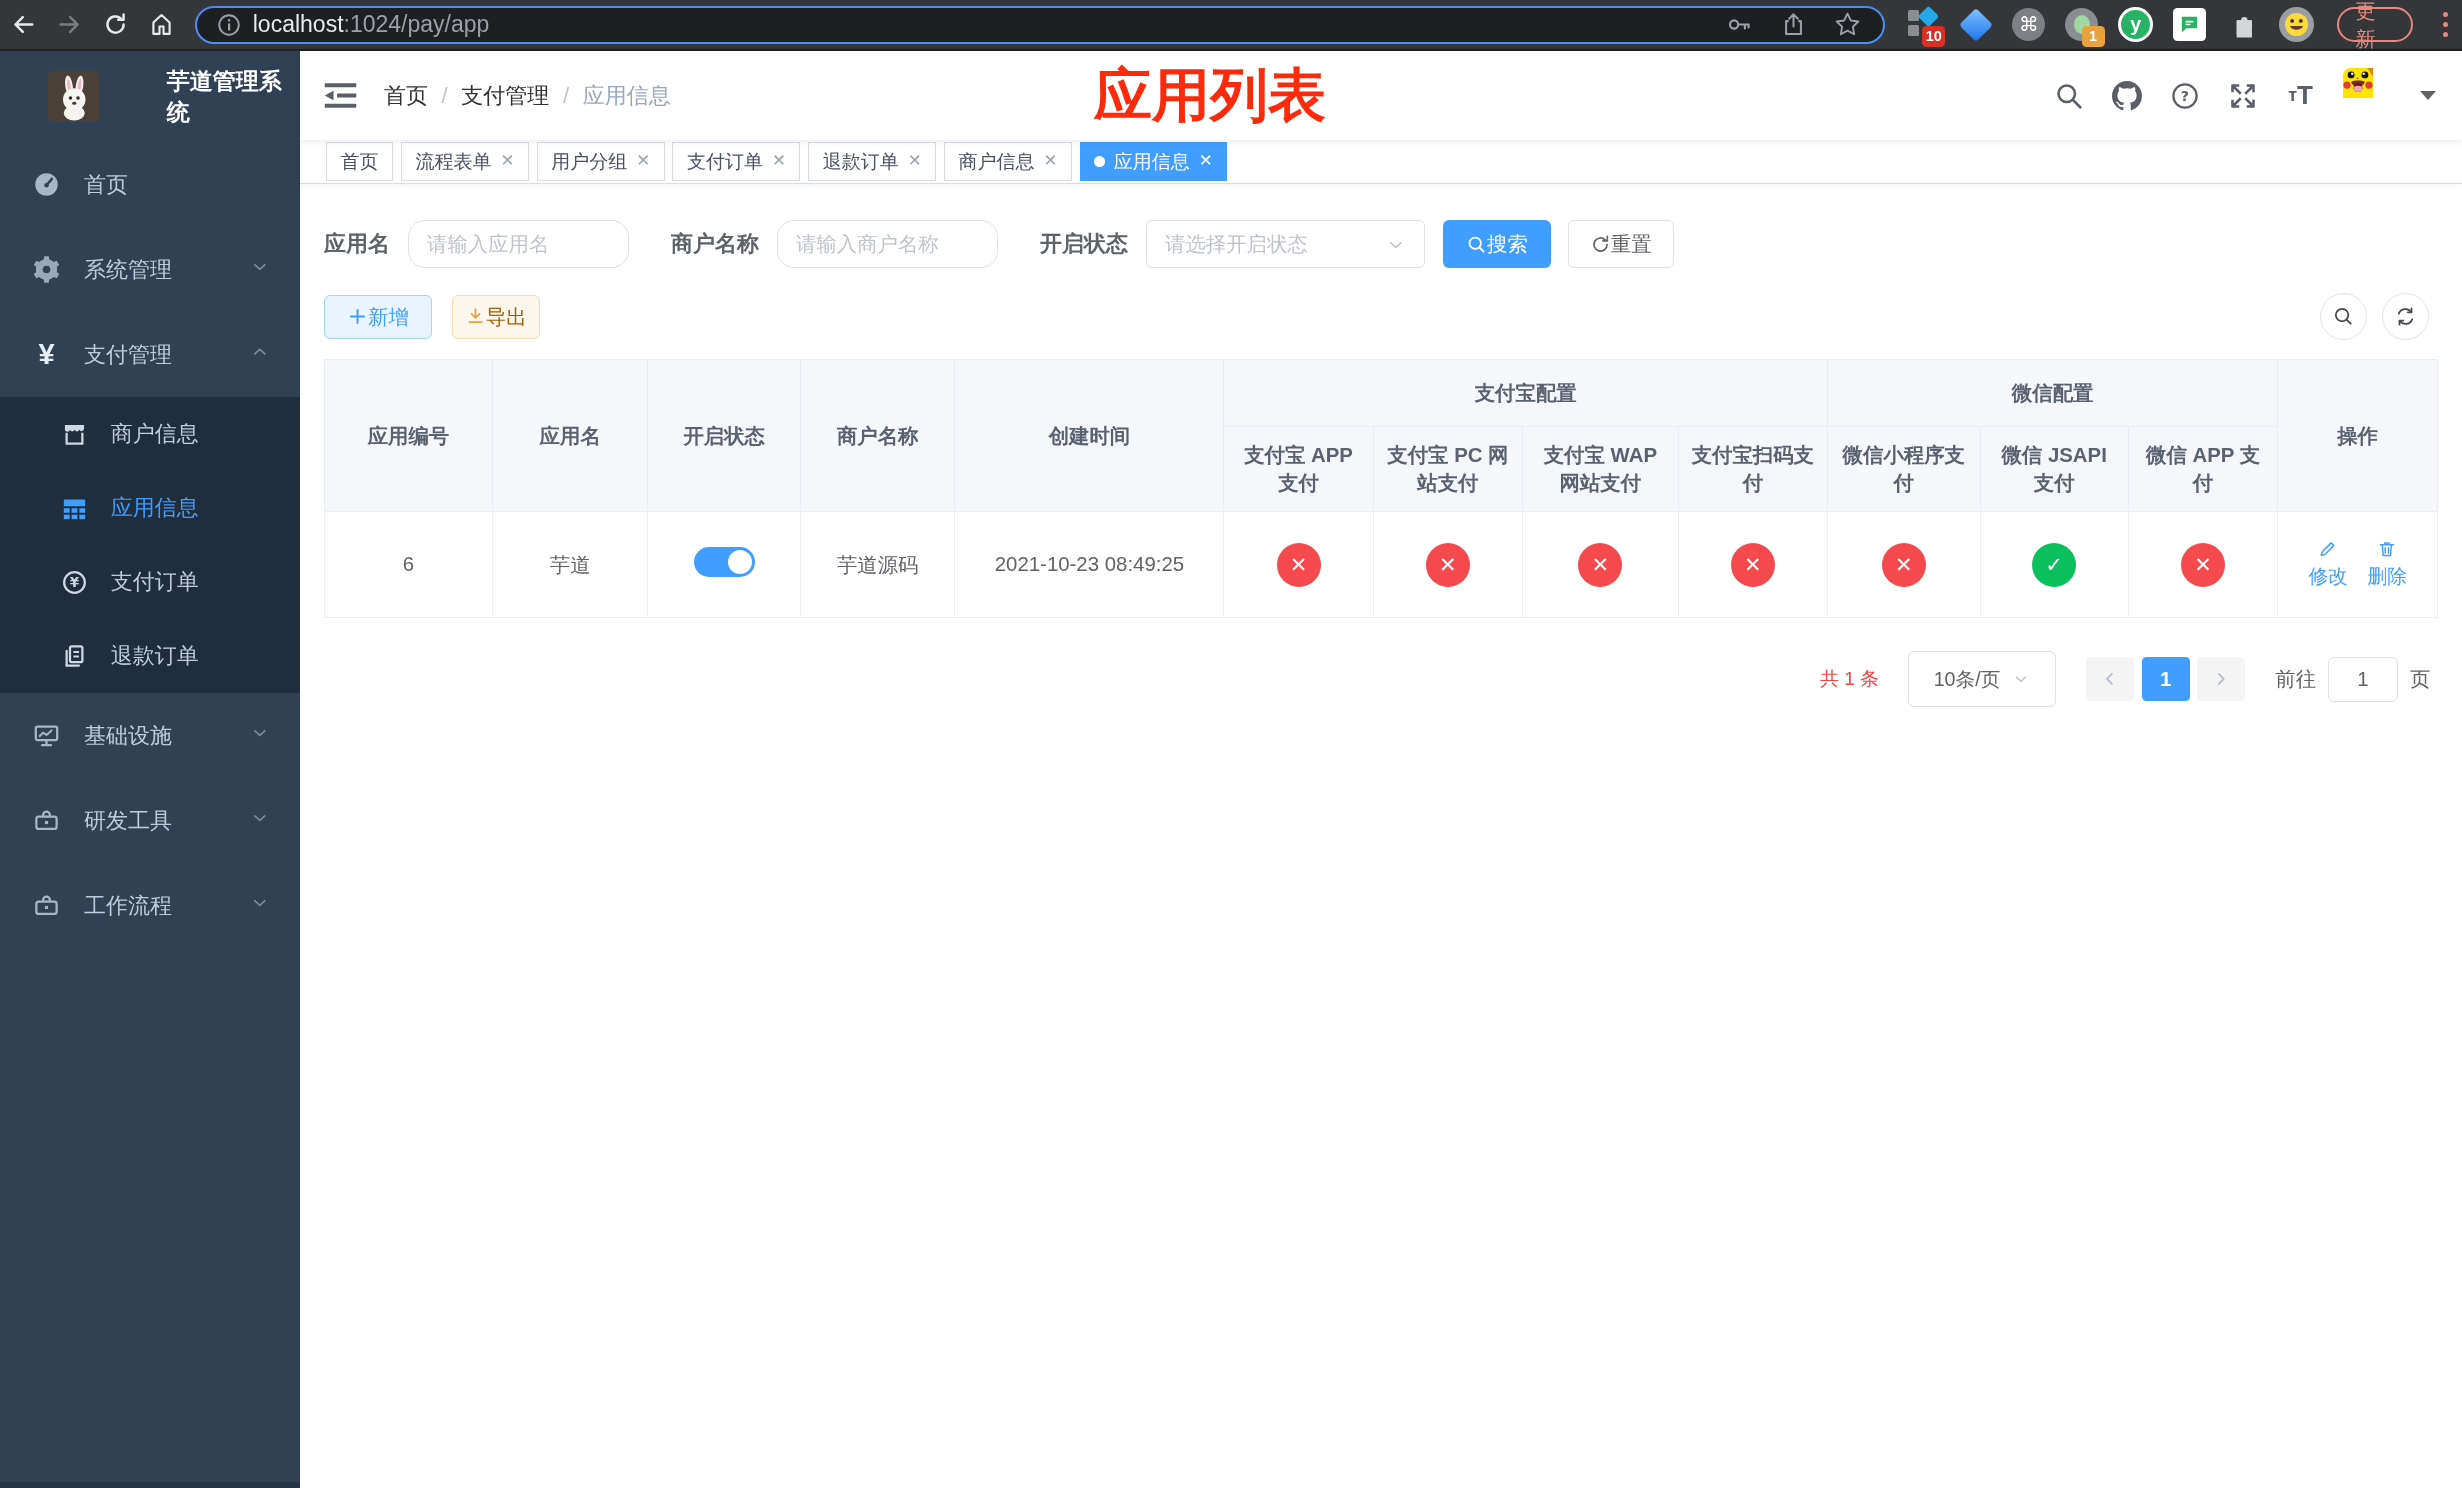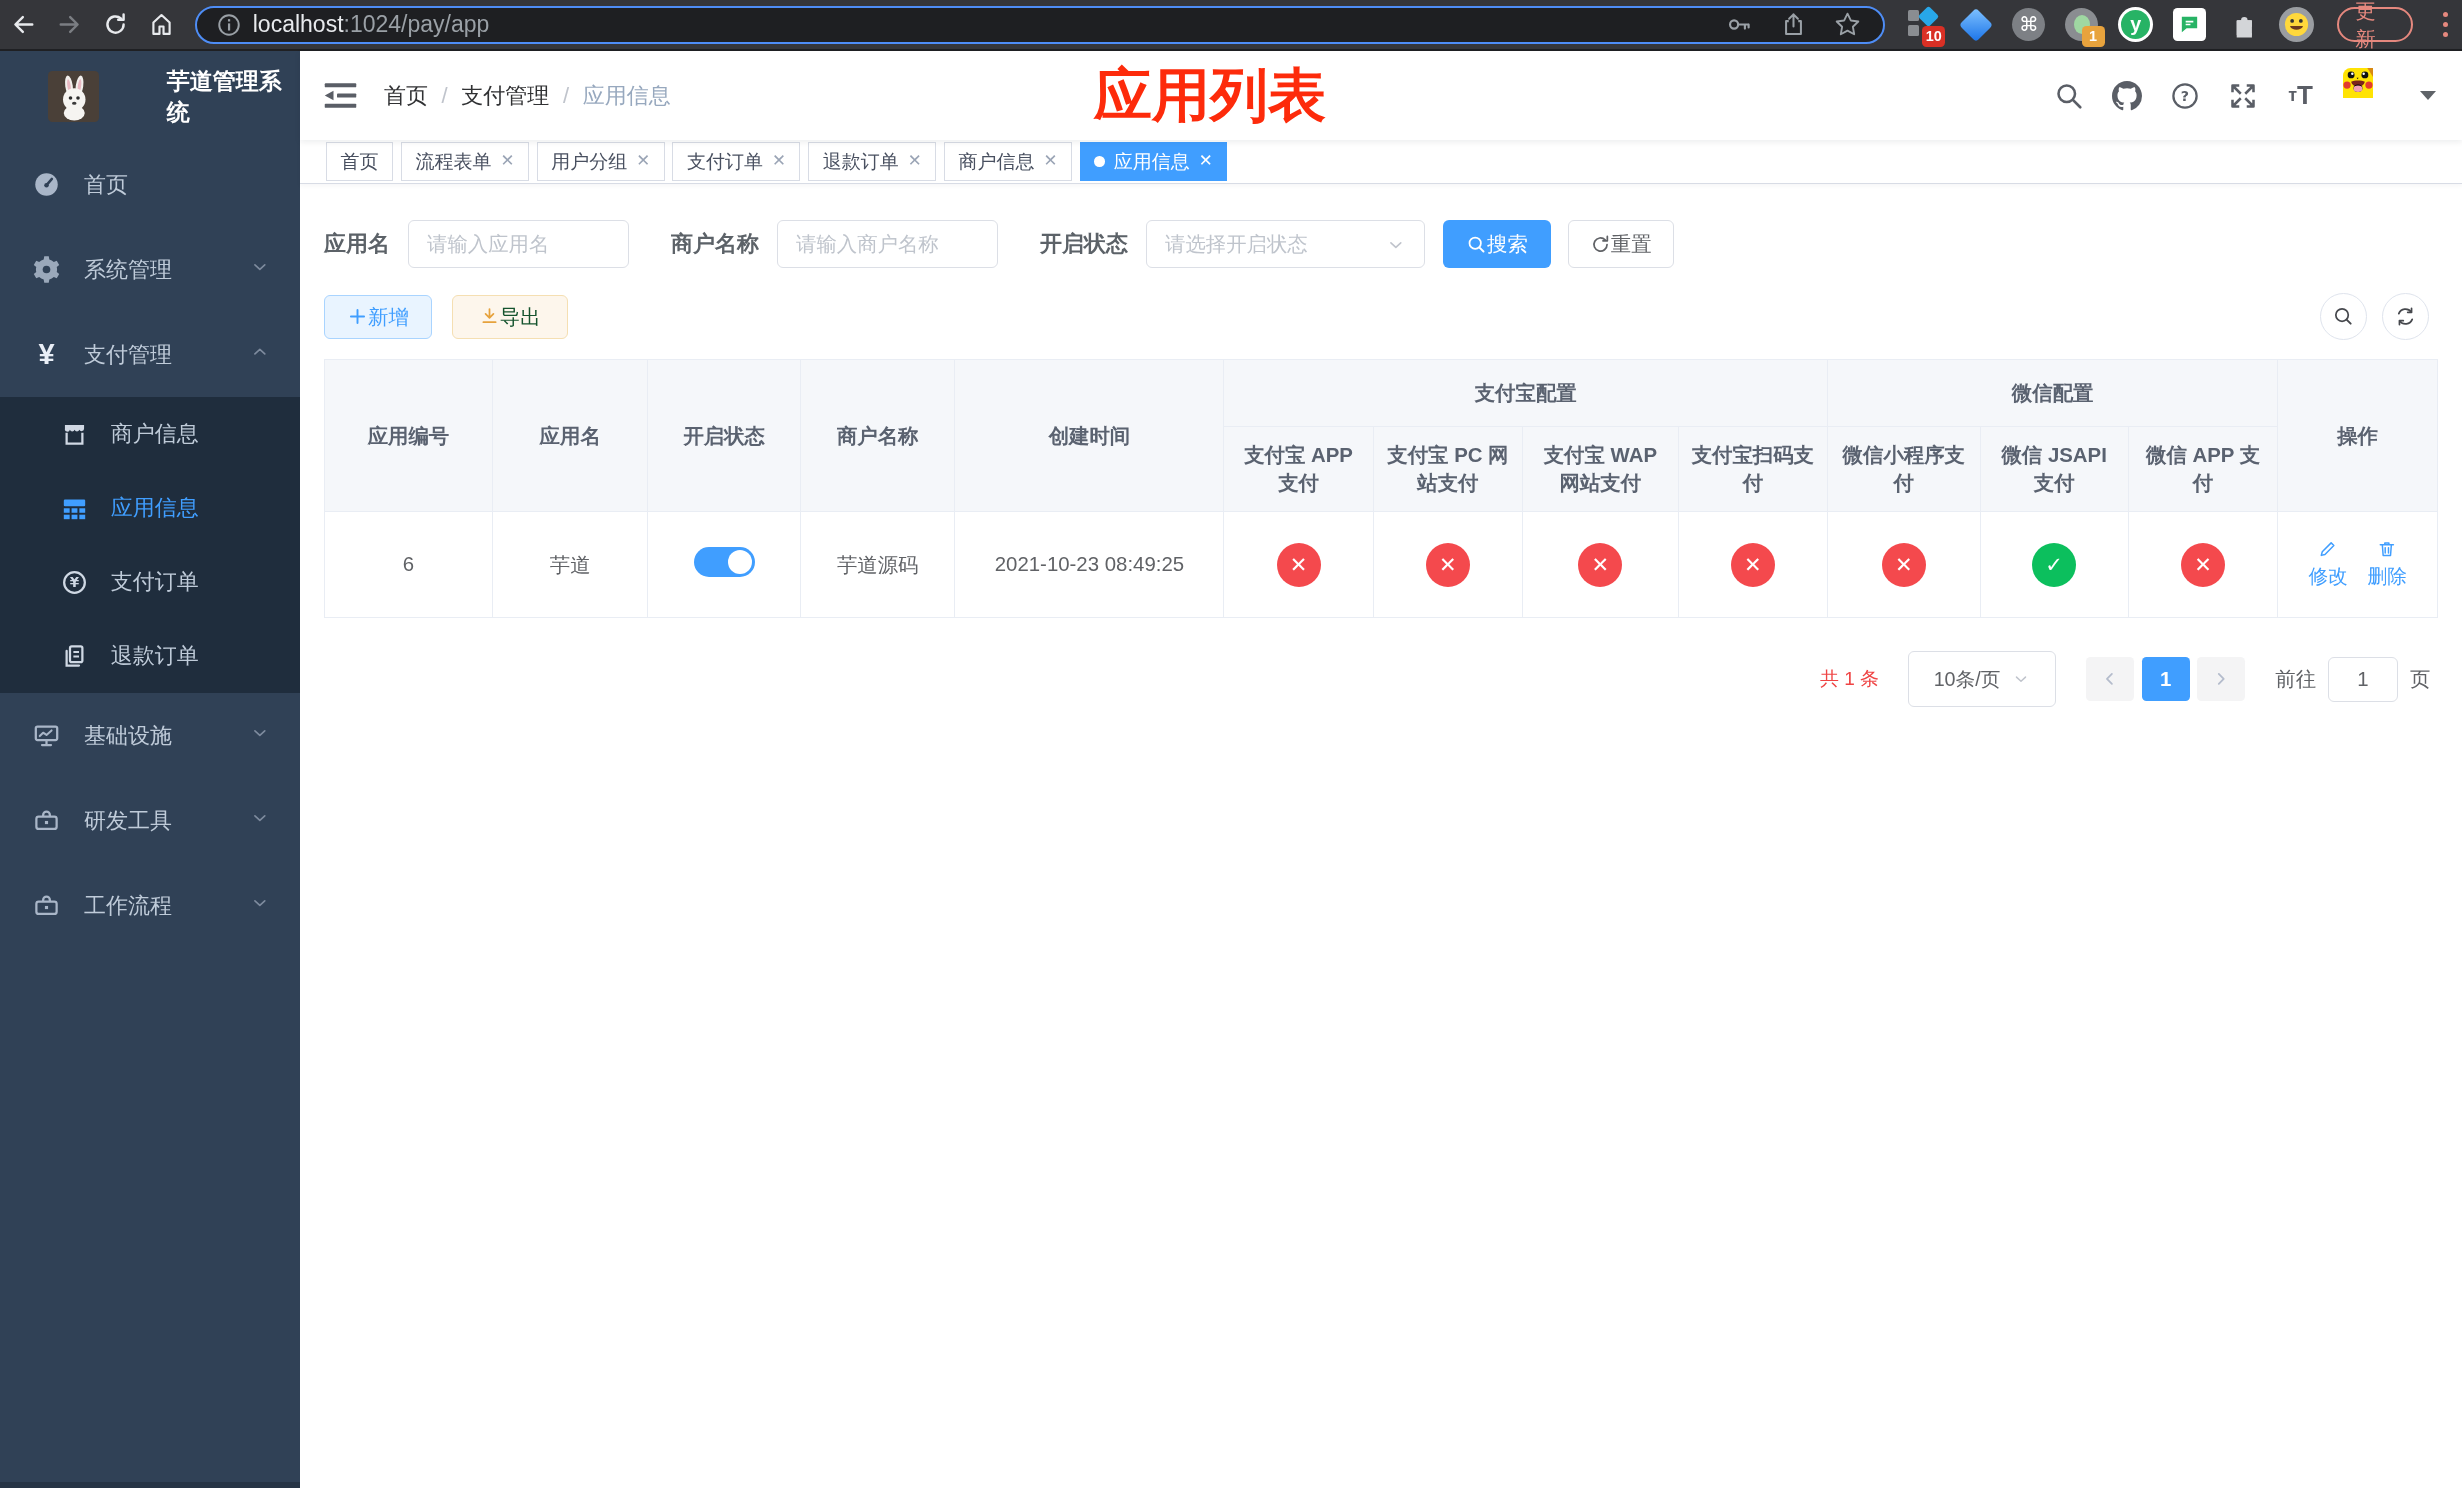--- a/index.html
+++ b/index.html
@@ -94,37 +94,37 @@
   .tab .tab-close::after { content:"✕"; }
   .tab.active { background:#409eff; border-color:#409eff; color:#fff; }
   .tab.active .tab-close { color:#fff; }
   .tab .dot { width:10.6px; height:10.6px; border-radius:50%; background:#fff; }
 
   
   .content { flex:1; padding:19.7px 24px 0 24px; background:#fff; position:relative; }
 
   .filter-row { display:flex; align-items:center; margin-top:16.7px; height:48px; }
   .f-label { font-size:22px; color:#5c6268; font-weight:600; margin-right:18px; white-space:nowrap; }
-  .f-input { width:221px; height:48px; border:1.5px solid #dcdfe6; border-radius:6px; padding:16px 18px;
+  .f-input { width:221px; height:48px; border:1.5px solid #dcdfe6; border-radius:17px; padding:16px 18px;
     font-size:20.4px; color:#606266; outline:none; font-family:inherit; }
   .f-input::placeholder { color:#bfc4cc; }
   .gap56 { width:42px; }
   .f-select { width:279px; height:48px; border:1.5px solid #dcdfe6; border-radius:6px; padding:0 18px;
     display:flex; align-items:center; justify-content:space-between; cursor:pointer; }
   .f-select .sel-text { font-size:20.4px; color:#bfc4cc; }
   .f-select svg { width:19.7px; height:19.7px; }
   .btn { height:48px; border-radius:6px; display:flex; align-items:center; justify-content:center;
     font-size:20.4px; cursor:pointer; border:1.5px solid transparent; }
   .btn svg { width:21px; height:21px; }
   .btn-search { width:108px; background:#409eff; color:#fff; margin-left:18px; }
   .btn-reset { width:106px; background:#fff; color:#606266; border-color:#dcdfe6; margin-left:16.7px; }
 
   .toolbar-row { display:flex; align-items:center; margin-top:26px; height:45px; }
   .btn-add { width:108px; height:44px; background:#e9f4ff; border-color:#a9d4ff; color:#409eff; }
-  .btn-export { width:116px; height:44px; background:#fdf6ec; border-color:#f5dfb2; color:#14532d; margin-left:19.7px; }
+  .btn-export { width:88px; height:44px; background:#fdf6ec; border-color:#f5dfb2; color:#a16207; margin-left:19.7px; }
   .tool-circles { margin-left:auto; display:flex; gap:15px; margin-right:9px; }
   .circle-btn { width:47px; height:47px; border-radius:50%; border:1.5px solid #dfe4ed; background:#fff;
     display:flex; align-items:center; justify-content:center; cursor:pointer; }
   .circle-btn svg { width:23px; height:23px; }
 
   
   table.grid { width:100%; border-collapse:collapse; table-layout:fixed; margin-top:19.7px; }
   table.grid th, table.grid td { border:1.5px solid #e9edf4; text-align:center; vertical-align:middle;
     font-size:20.4px; color:#606266; padding:7.6px 9px; word-break:break-word; }
   table.grid thead th { background:#f5f7fa; font-weight:bold; color:#5a6270; }

